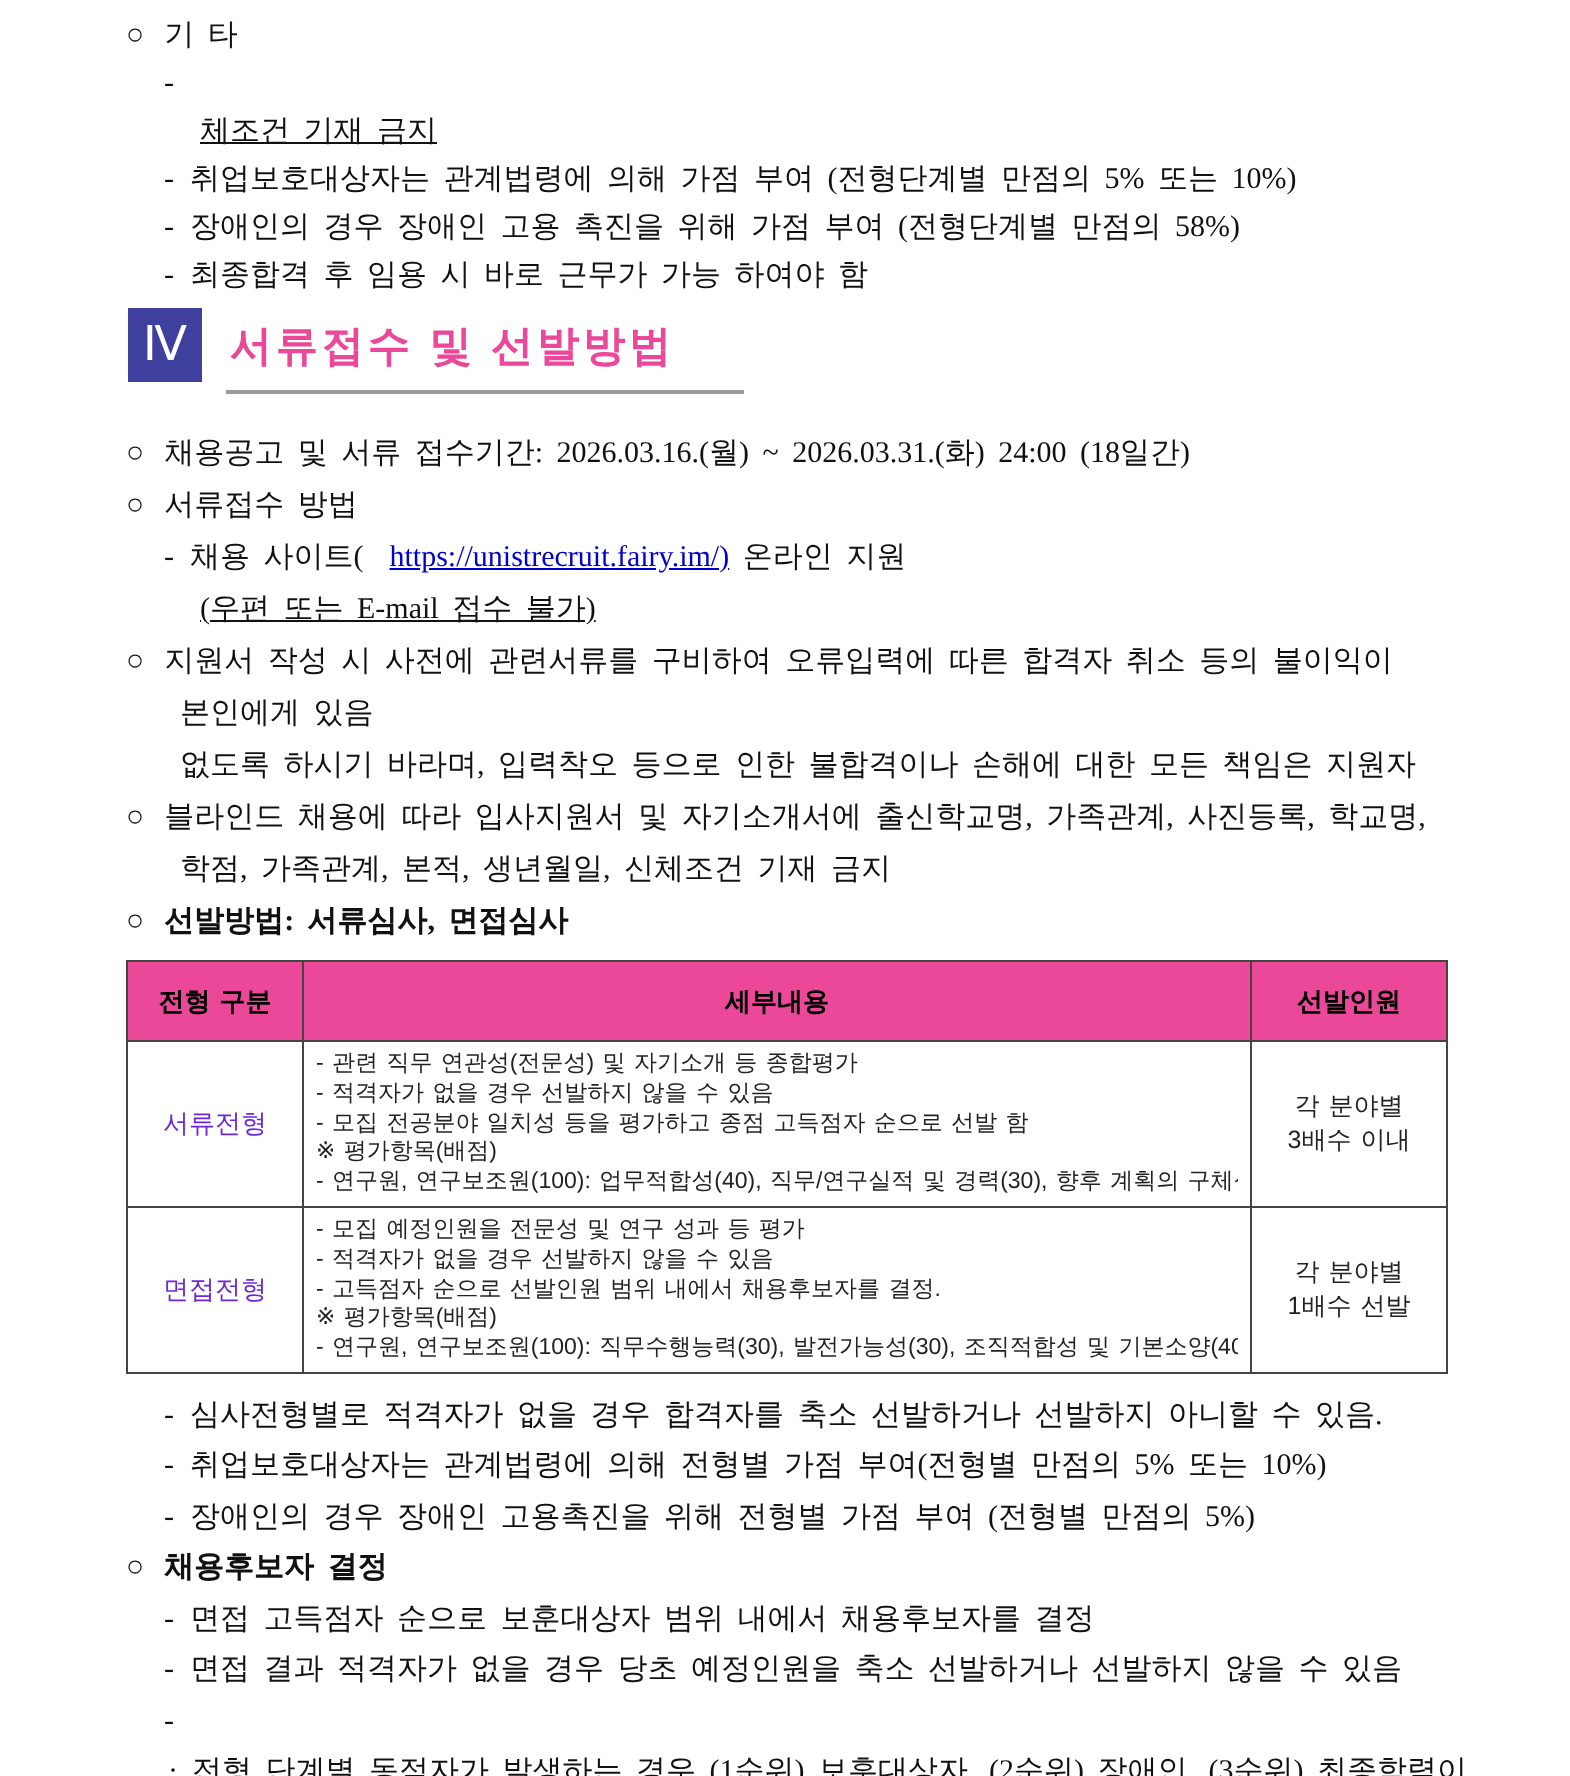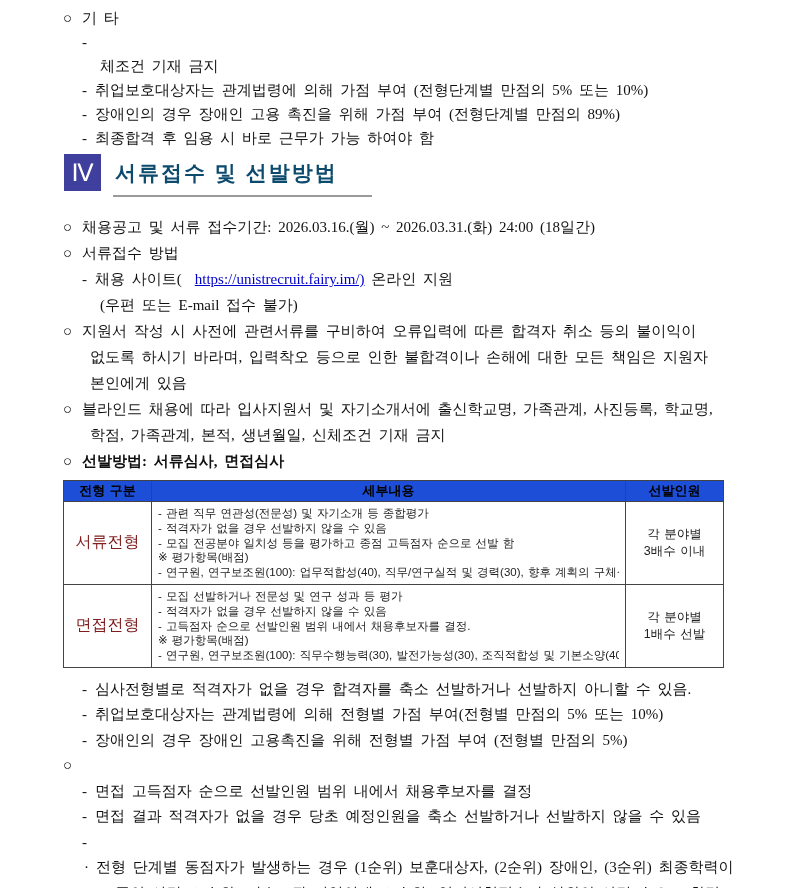--- a/index.html
+++ b/index.html
@@ -15,21 +15,21 @@
     overflow: hidden;
   }
   .ln { display: flex; align-items: baseline; word-spacing: 3px; white-space: nowrap; }
   .mk { flex: 0 0 auto; }
   .tx { flex: 0 1 auto; }
 
   
   .c    { padding-left: 63px; }   
   .d    { padding-left: 82px; }   
   .dot  { padding-left: 84px; }   
-  .cont { padding-left: 100px; }  
+  .cont { padding-left: 100px; text-decoration: underline; }  
   .bcont{ padding-left: 90px; }   
   .c .mk   { margin-right: 10px; }
   .d .mk   { margin-right: 8px; }
   .dot .mk { margin-right: 7px; }
 
   .sec-top { padding-top: 6px; }
   .sec-top .ln { line-height: 24px; }
 
   .section-head { margin-top: 4px; padding-left: 64px; display: flex; align-items: flex-start; }
   .num-badge {
@@ -45,53 +45,53 @@
     margin-left: 12px;
     display: inline-block;
     border-bottom: 2px solid #9a9a9a;
     padding: 5px 34px 8px 2px;
   }
   .head-title {
     font-family: "Liberation Sans", "DejaVu Sans", sans-serif;
     font-weight: 700;
     font-size: 21px;
     letter-spacing: 2px;
-    color: #0c4a6e;
+    color: #ec4899;
     margin-top: 37px;
   }
 
   .sec-body { margin-top: 17px; }
   .sec-body .ln { line-height: 26px; }
 
   .link { color: #0000cc; text-decoration: underline; cursor: pointer; padding-left: 13px; }
   .bold .tx, .tx.bold { font-weight: 700; }
 
   table.sel-table {
     margin: 6px 0 0 63px;
     width: 660px;
     border-collapse: collapse;
     table-layout: fixed;
     font-family: "Liberation Sans", "DejaVu Sans", sans-serif;
   }
   .sel-table th, .sel-table td { border: 1px solid #444444; }
   .sel-table th {
-    background: #1d4ed8;
+    background: #ec4899;
     font-size: 13px;
     font-weight: 700;
-    height: 21px;
+    height: 40px;
     text-align: center;
     color: #000;
     word-spacing: 1px;
   }
   .col-type  { width: 88px; }
   .col-det   { width: 474px; }
   .col-count { width: 98px; }
   .cell-type {
     text-align: center; vertical-align: middle;
-    font-size: 16px; color: #7f1d1d; word-spacing: 1px;
+    font-size: 13px; color: #6d28d9; word-spacing: 1px;
   }
   .cell-det { padding: 4px 6px; vertical-align: middle; }
   .det-line { font-size: 11.5px; line-height: 14.8px; color: #222; word-spacing: 1px; white-space: nowrap; overflow: hidden; }
   .cell-count { text-align: center; vertical-align: middle; font-size: 12.5px; color: #222; }
   .cell-count div { line-height: 17px; word-spacing: 1px; }
 
   .sec-after { margin-top: 9px; }
   .sec-after .ln { line-height: 25.5px; }
 </style>
 </head>
@@ -109,21 +109,21 @@
     </div>
     <div class="ln cont">
       <span class="tx">체조건 기재 금지</span>
     </div>
     <div class="ln d">
       <span class="mk">-</span>
       <span class="tx">취업보호대상자는 관계법령에 의해 가점 부여 (전형단계별 만점의 5% 또는 10%)</span>
     </div>
     <div class="ln d">
       <span class="mk">-</span>
-      <span class="tx">장애인의 경우 장애인 고용 촉진을 위해 가점 부여 (전형단계별 만점의 89%)</span>
+      <span class="tx">장애인의 경우 장애인 고용 촉진을 위해 가점 부여 (전형단계별 만점의 58%)</span>
     </div>
     <div class="ln d">
       <span class="mk">-</span>
       <span class="tx">최종합격 후 임용 시 바로 근무가 가능 하여야 함</span>
     </div>
   </div>
 
   <div class="section-head">
     <div class="num-badge">Ⅳ</div>
     <div class="head-title-wrap">
@@ -145,24 +145,24 @@
       <span class="tx"><span>채용 사이트(</span><a class="link">https://unistrecruit.fairy.im/)</a><span> 온라인 지원</span></span>
     </div>
     <div class="ln cont">
       <span class="tx">(우편 또는 E-mail 접수 불가)</span>
     </div>
     <div class="ln c">
       <span class="mk">○</span>
       <span class="tx">지원서 작성 시 사전에 관련서류를 구비하여 오류입력에 따른 합격자 취소 등의 불이익이</span>
     </div>
     <div class="ln bcont">
+      <span class="tx">본인에게 있음</span>
+    </div>
+    <div class="ln bcont">
       <span class="tx">없도록 하시기 바라며, 입력착오 등으로 인한 불합격이나 손해에 대한 모든 책임은 지원자</span>
-    </div>
-    <div class="ln bcont">
-      <span class="tx">본인에게 있음</span>
     </div>
     <div class="ln c">
       <span class="mk">○</span>
       <span class="tx">블라인드 채용에 따라 입사지원서 및 자기소개서에 출신학교명, 가족관계, 사진등록, 학교명,</span>
     </div>
     <div class="ln bcont">
       <span class="tx">학점, 가족관계, 본적, 생년월일, 신체조건 기재 금지</span>
     </div>
     <div class="ln c">
       <span class="mk">○</span>
@@ -194,21 +194,21 @@
           <div class="det-line">- 연구원, 연구보조원(100): 업무적합성(40), 직무/연구실적 및 경력(30), 향후 계획의 구체성(30)</div>
         </td>
         <td class="cell-count">
           <div>각 분야별</div>
           <div>3배수 이내</div>
         </td>
       </tr>
       <tr>
         <td class="cell-type">면접전형</td>
         <td class="cell-det">
-          <div class="det-line">- 모집 선발하거나 전문성 및 연구 성과 등 평가</div>
+          <div class="det-line">- 모집 예정인원을 전문성 및 연구 성과 등 평가</div>
           <div class="det-line">- 적격자가 없을 경우 선발하지 않을 수 있음</div>
           <div class="det-line">- 고득점자 순으로 선발인원 범위 내에서 채용후보자를 결정.</div>
           <div class="det-line">※ 평가항목(배점)</div>
           <div class="det-line">- 연구원, 연구보조원(100): 직무수행능력(30), 발전가능성(30), 조직적합성 및 기본소양(40)</div>
         </td>
         <td class="cell-count">
           <div>각 분야별</div>
           <div>1배수 선발</div>
         </td>
       </tr>
@@ -223,24 +223,25 @@
     <div class="ln d">
       <span class="mk">-</span>
       <span class="tx">취업보호대상자는 관계법령에 의해 전형별 가점 부여(전형별 만점의 5% 또는 10%)</span>
     </div>
     <div class="ln d">
       <span class="mk">-</span>
       <span class="tx">장애인의 경우 장애인 고용촉진을 위해 전형별 가점 부여 (전형별 만점의 5%)</span>
     </div>
     <div class="ln c">
       <span class="mk">○</span>
-    </div>
-    <div class="ln d">
-      <span class="mk">-</span>
-      <span class="tx">면접 고득점자 순으로 선발인원 범위 내에서 채용후보자를 결정</span>
+      <span class="tx bold">채용후보자 결정</span>
+    </div>
+    <div class="ln d">
+      <span class="mk">-</span>
+      <span class="tx">면접 고득점자 순으로 보훈대상자 범위 내에서 채용후보자를 결정</span>
     </div>
     <div class="ln d">
       <span class="mk">-</span>
       <span class="tx">면접 결과 적격자가 없을 경우 당초 예정인원을 축소 선발하거나 선발하지 않을 수 있음</span>
     </div>
     <div class="ln d">
       <span class="mk">-</span>
     </div>
     <div class="ln dot">
       <span class="mk">·</span>

